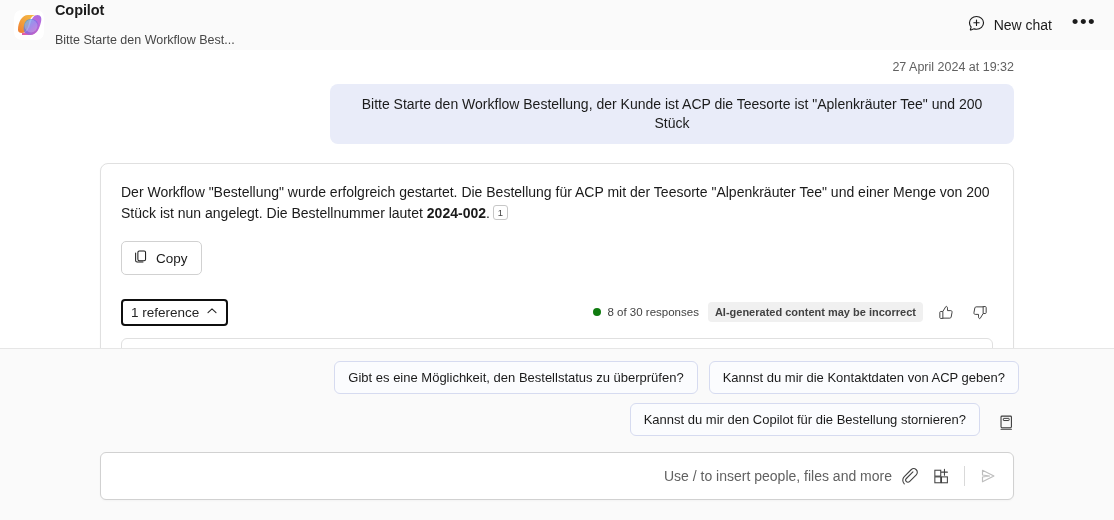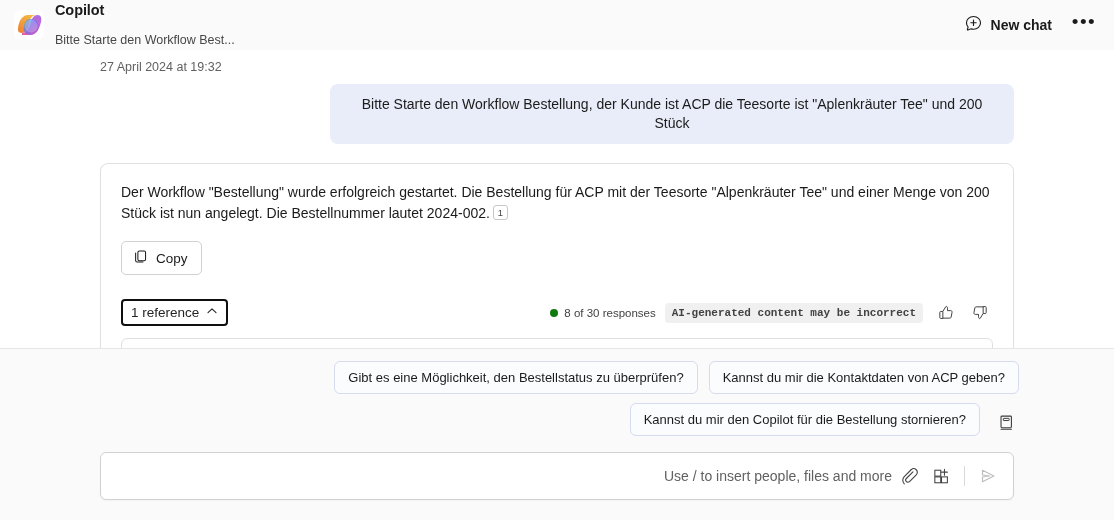--- a/index.html
+++ b/index.html
@@ -62,21 +62,21 @@
     gap: 8px;
     padding: 6px 10px;
     border-radius: 5px;
     cursor: pointer;
     background: transparent;
     border: none;
     font-family: inherit;
   }
   .newchat-label {
     font-size: 14px;
-    font-weight: bold;
+    font-weight: normal;
     color: #1b1b1b;
   }
   .ellipsis-btn {
     width: 32px; height: 32px;
     display: flex; align-items: center; justify-content: center;
     border-radius: 5px;
     cursor: pointer;
     color: #1b1b1b;
     font-size: 19px;
     letter-spacing: 1.5px;
@@ -90,21 +90,21 @@
     position: relative;
     overflow: hidden;
     background: #ffffff;
     border-bottom: 1px solid #e6e6e6;
   }
   .convo-inner {
     padding: 0 100px;
     position: relative;
   }
   .timestamp {
-    text-align: left;
+    text-align: right;
     font-size: 12.5px;
     color: #616161;
     padding-top: 10px;
     padding-bottom: 10px;
   }
   .user-row { display: flex; justify-content: flex-end; text-align: center; }
   .user-bubble {
     background: #e9ecf9;
     border-radius: 8px;
     padding: 11px 16px;
@@ -120,21 +120,21 @@
     border-radius: 8px;
     background: #fff;
     padding: 18px 20px 20px 20px;
     box-shadow: 0 1px 2px rgba(0,0,0,0.04);
   }
   .assistant-text {
     font-size: 14px;
     color: #1b1b1b;
     line-height: 1.48;
   }
-  .assistant-text b { font-weight: normal; text-align: center; }
+  .assistant-text b { font-weight: bold; text-align: center; }
   .cite-badge {
     display: inline-flex;
     align-items: center;
     justify-content: center;
     min-width: 15px;
     height: 15px;
     padding: 0 3px;
     border: 1px solid #c7c7c7;
     border-radius: 3px;
     font-size: 9.5px;
@@ -157,21 +157,21 @@
     font-size: 13.5px;
     font-weight: normal;
     color: #1b1b1b;
     cursor: pointer;
     font-family: inherit;
   }
 
   .ref-row {
     margin-top: 24px;
     display: flex;
-    align-items: center;
+    align-items: flex-start;
   }
   .ref-toggle {
     display: inline-flex;
     align-items: center;
     gap: 7px;
     padding: 4px 8px 4px 8px;
     font-size: 13.5px;
     color: #242424;
     background: #fff;
     border: 2px solid #0f0f0f;
@@ -198,21 +198,20 @@
     background: #0f7b0f;
     display: inline-block;
   }
   .ai-warning {
     background: #f0f0f0;
     border-radius: 4px;
     font-size: 11px;
     font-weight: bold;
     color: #424242;
     padding: 4px 7px;
-    font-family: Liberation Mono, monospace;
   }
   .icon-btn {
     width: 26px; height: 26px;
     display: flex; align-items: center; justify-content: center;
     border-radius: 4px;
     cursor: pointer;
     color: #424242;
   }
 
   .ref-card {

